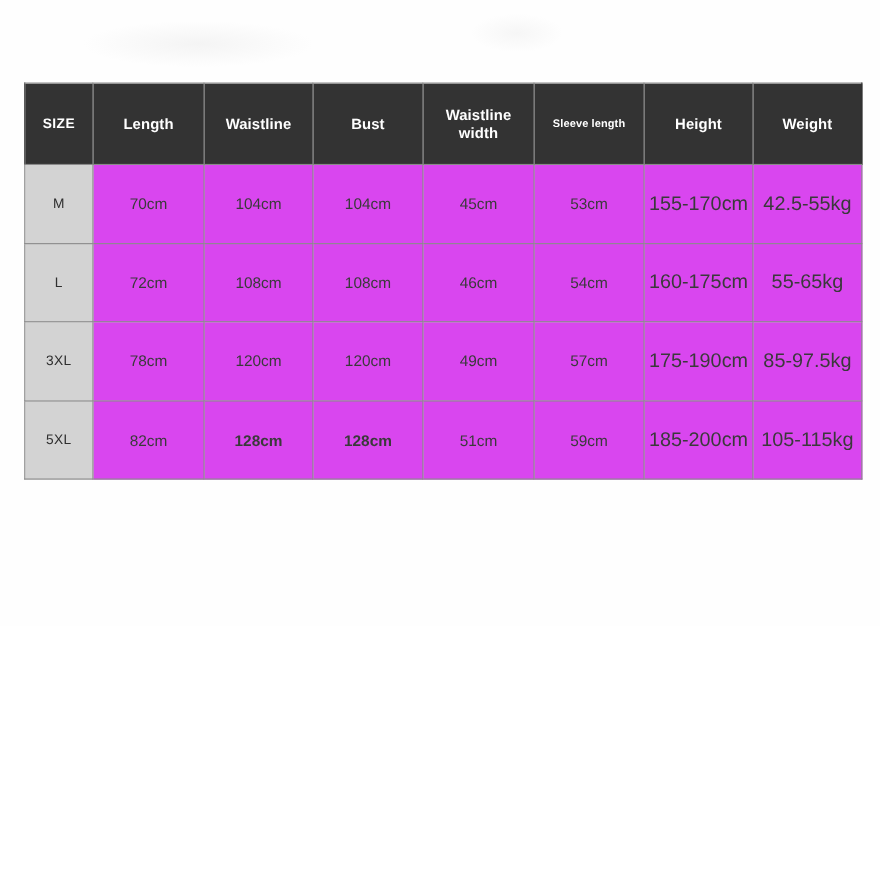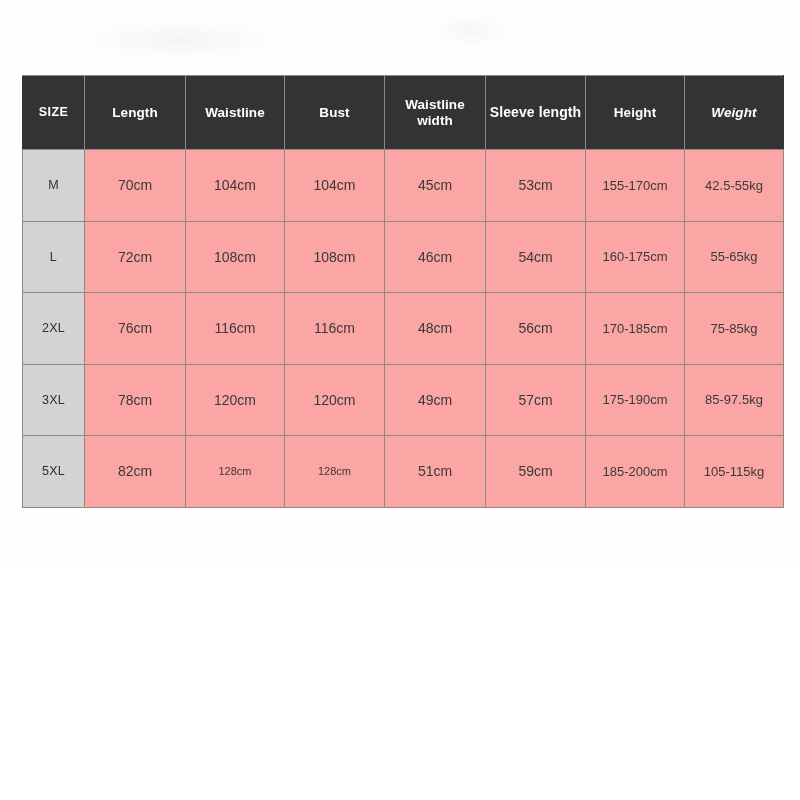--- a/index.html
+++ b/index.html
@@ -77,49 +77,50 @@
     font-weight: bold;
     letter-spacing: 0.1px;
     line-height: 1.15;
     border-color: #5a5a5a;
   }
   thead th.col-size {
     font-size: 12.5px;
     letter-spacing: 0.4px;
   }
   thead th.col-sleeve {
-    font-size: 14px;
+    font-size: 10px;
   }
   thead th:first-child { border-left-color: #333333; }
-  thead th:last-child  { border-right-color: #333333; font-style: italic; }
+  thead th:last-child  { border-right-color: #333333; }
   thead th { border-top-color: #333333; }
 
   
   tbody tr { height: 71.5px; }
 
   td.cell-size {
     background: #d3d3d3;
     color: #2f2f2f;
     font-size: 12.5px;
     font-weight: normal;
     letter-spacing: 0.3px;
   }
   td.cell-val {
-    background: #fca5a5;
+    background: #d946ef;
     color: #3a3a3a;
     font-size: 14px;
   }
   
   td.cell-val.small {
-    font-size: 13px;
+    font-size: 18px;
     margin-top: 16px;
   }
   
   td.cell-val.shrunk {
-    font-size: 11px;
+    font-size: 14px;
+    font-weight: bold;
   }
 
   
   col.w-size    { width: 62px; }
   col.w-len     { width: 101px; }
   col.w-waist   { width: 99px; }
   col.w-bust    { width: 100px; }
   col.w-shd     { width: 101px; }
   col.w-sleeve  { width: 100px; }
   col.w-height  { width: 99px; }
@@ -174,30 +175,20 @@
           <td class="cell-size">L</td>
           <td class="cell-val">72cm</td>
           <td class="cell-val">108cm</td>
           <td class="cell-val">108cm</td>
           <td class="cell-val">46cm</td>
           <td class="cell-val">54cm</td>
           <td class="cell-val small">160-175cm</td>
           <td class="cell-val small">55-65kg</td>
         </tr>
         <tr>
-          <td class="cell-size">2XL</td>
-          <td class="cell-val">76cm</td>
-          <td class="cell-val">116cm</td>
-          <td class="cell-val">116cm</td>
-          <td class="cell-val">48cm</td>
-          <td class="cell-val">56cm</td>
-          <td class="cell-val small">170-185cm</td>
-          <td class="cell-val small">75-85kg</td>
-        </tr>
-        <tr>
           <td class="cell-size">3XL</td>
           <td class="cell-val">78cm</td>
           <td class="cell-val">120cm</td>
           <td class="cell-val">120cm</td>
           <td class="cell-val">49cm</td>
           <td class="cell-val">57cm</td>
           <td class="cell-val small">175-190cm</td>
           <td class="cell-val small">85-97.5kg</td>
         </tr>
         <tr>

